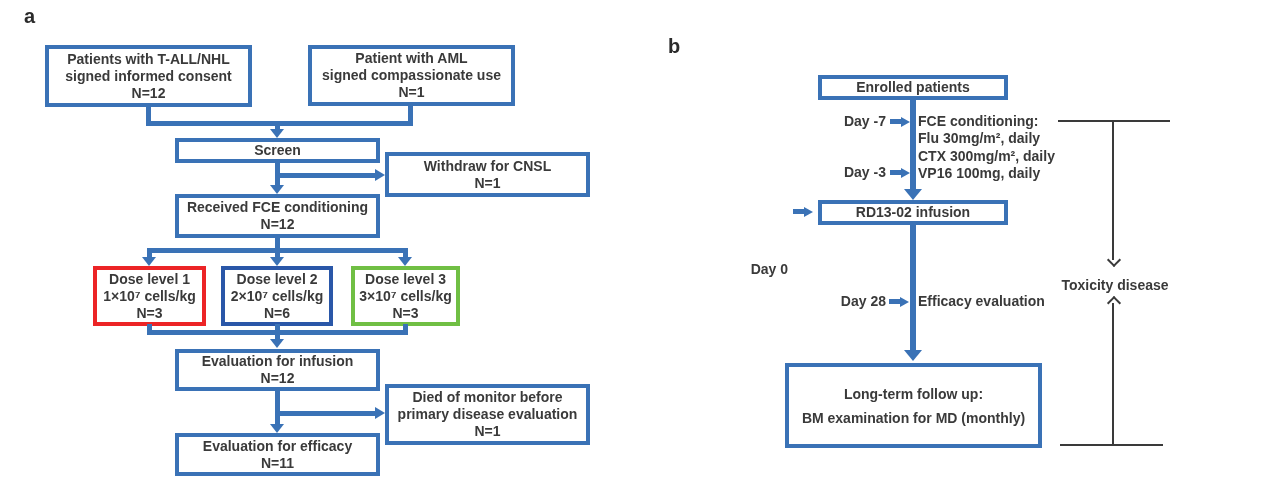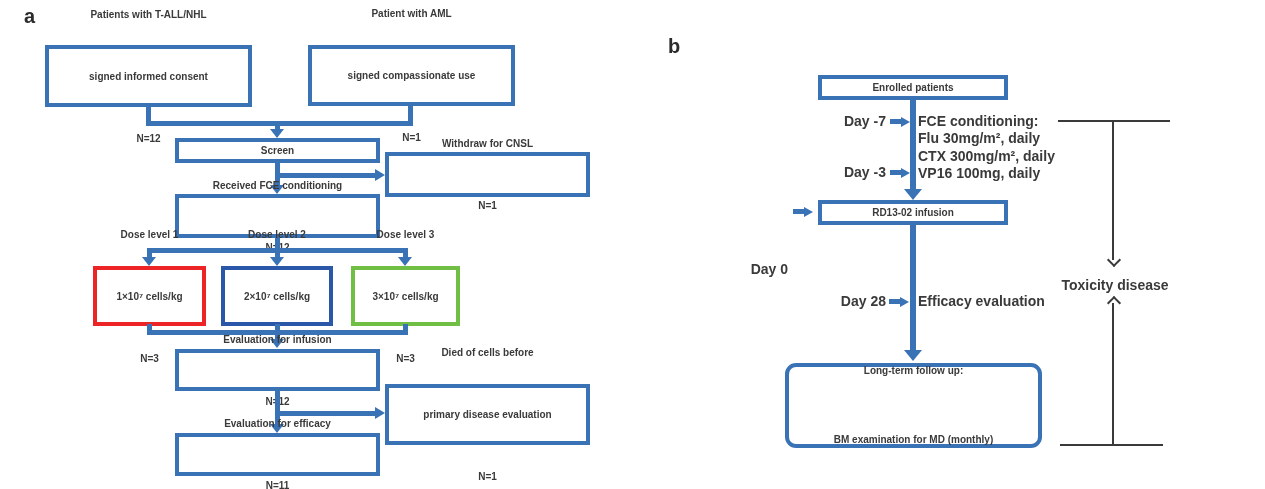--- a/index.html
+++ b/index.html
@@ -13,26 +13,26 @@
   .canvas{
     position:relative;width:1265px;height:489px;background:#ffffff;overflow:hidden;
     font-family:"Liberation Sans","DejaVu Sans",sans-serif;
     font-weight:bold;color:var(--ink);
   }
   .panel-label{position:absolute;font-size:20px;line-height:20px;color:#2b2b2b;}
   .box{
     position:absolute;box-sizing:border-box;background:#ffffff;
     border:4px solid var(--blue);
     display:flex;flex-direction:column;align-items:center;justify-content:center;
-    text-align:center;font-size:10px;line-height:17px;white-space:nowrap;gap:45px;
+    text-align:center;font-size:14px;line-height:17px;white-space:nowrap;
   }
   .box.red{border-color:var(--red);}
   .box.blue2{border-color:var(--dose2);}
   .box.green{border-color:var(--green);}
-  .box.wide-lines{line-height:24px;border-radius:11px;}
+  .box.wide-lines{line-height:24px;}
   .hline,.vline{position:absolute;background:var(--blue);}
   .tri-down{position:absolute;width:0;height:0;border-left:7px solid transparent;border-right:7px solid transparent;border-top:9px solid var(--blue);}
   .tri-down.big{border-left-width:9px;border-right-width:9px;border-top-width:11px;}
   .tri-right{position:absolute;width:0;height:0;border-top:6px solid transparent;border-bottom:6px solid transparent;border-left:10px solid var(--blue);}
   .tri-right.sm{border-top-width:5px;border-bottom-width:5px;border-left-width:9px;}
   .day-label{position:absolute;width:80px;text-align:right;font-size:14px;line-height:15px;}
   .text-block{position:absolute;font-size:14px;line-height:17.4px;text-align:left;white-space:nowrap;}
   .free-text{position:absolute;font-size:14px;line-height:17px;white-space:nowrap;}
   .bk{position:absolute;background:var(--ink);}
   .chev-down{position:absolute;width:8px;height:8px;border-right:2px solid var(--ink);border-bottom:2px solid var(--ink);transform:rotate(45deg);}
@@ -117,21 +117,21 @@
     <div>Evaluation for infusion</div>
     <div>N=12</div>
   </div>
 
   <div class="vline" style="left:275px;top:388px;width:5px;height:37px;"></div>
   <div class="tri-down" style="left:270px;top:424px;"></div>
   <div class="hline" style="left:277px;top:411px;width:98px;height:5px;"></div>
   <div class="tri-right" style="left:375px;top:407px;"></div>
 
   <div class="box" style="left:385px;top:384px;width:205px;height:61px;">
-    <div>Died of cells before</div>
+    <div>Died of monitor before</div>
     <div>primary disease evaluation</div>
     <div>N=1</div>
   </div>
 
   <div class="box" style="left:175px;top:433px;width:205px;height:43px;">
     <div>Evaluation for efficacy</div>
     <div>N=11</div>
   </div>
 
   <div class="panel-label" style="left:668px;top:36px;">b</div>

